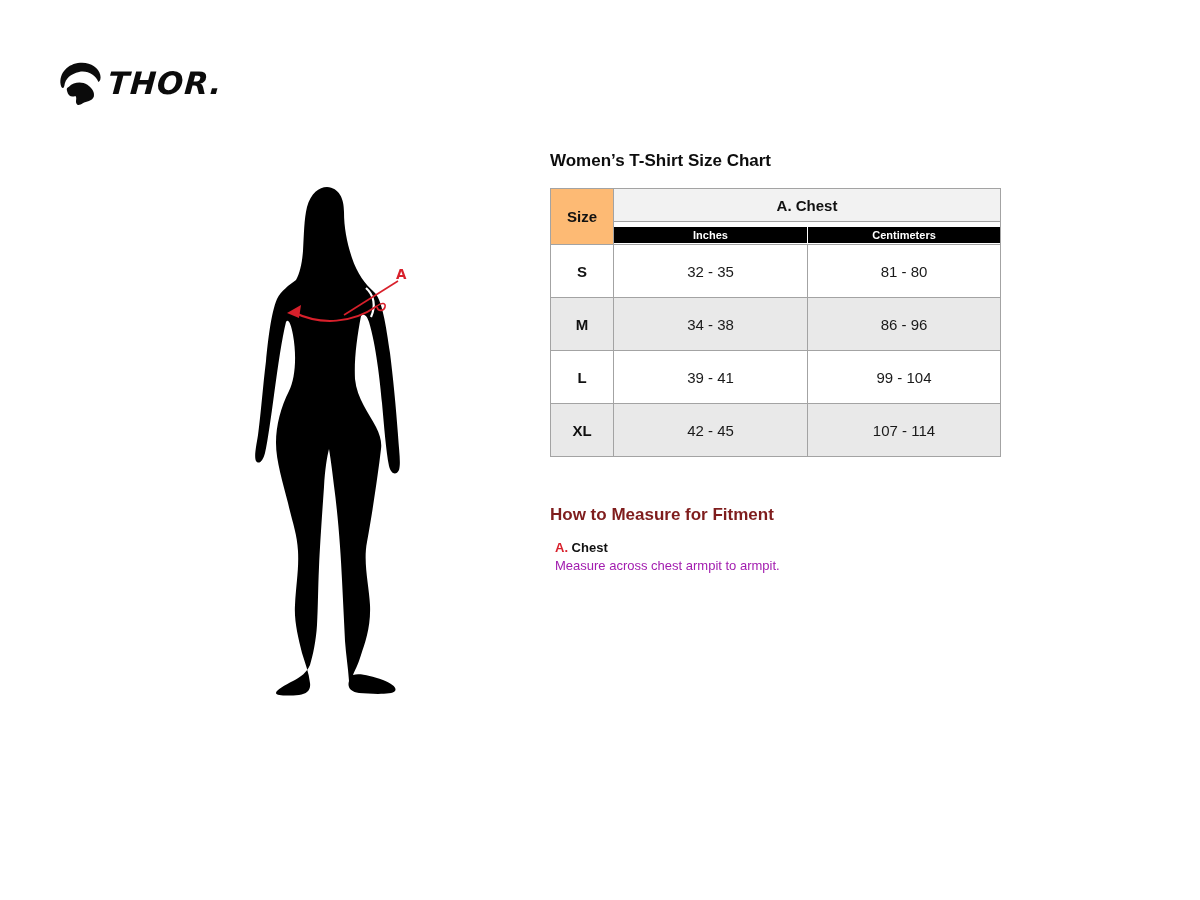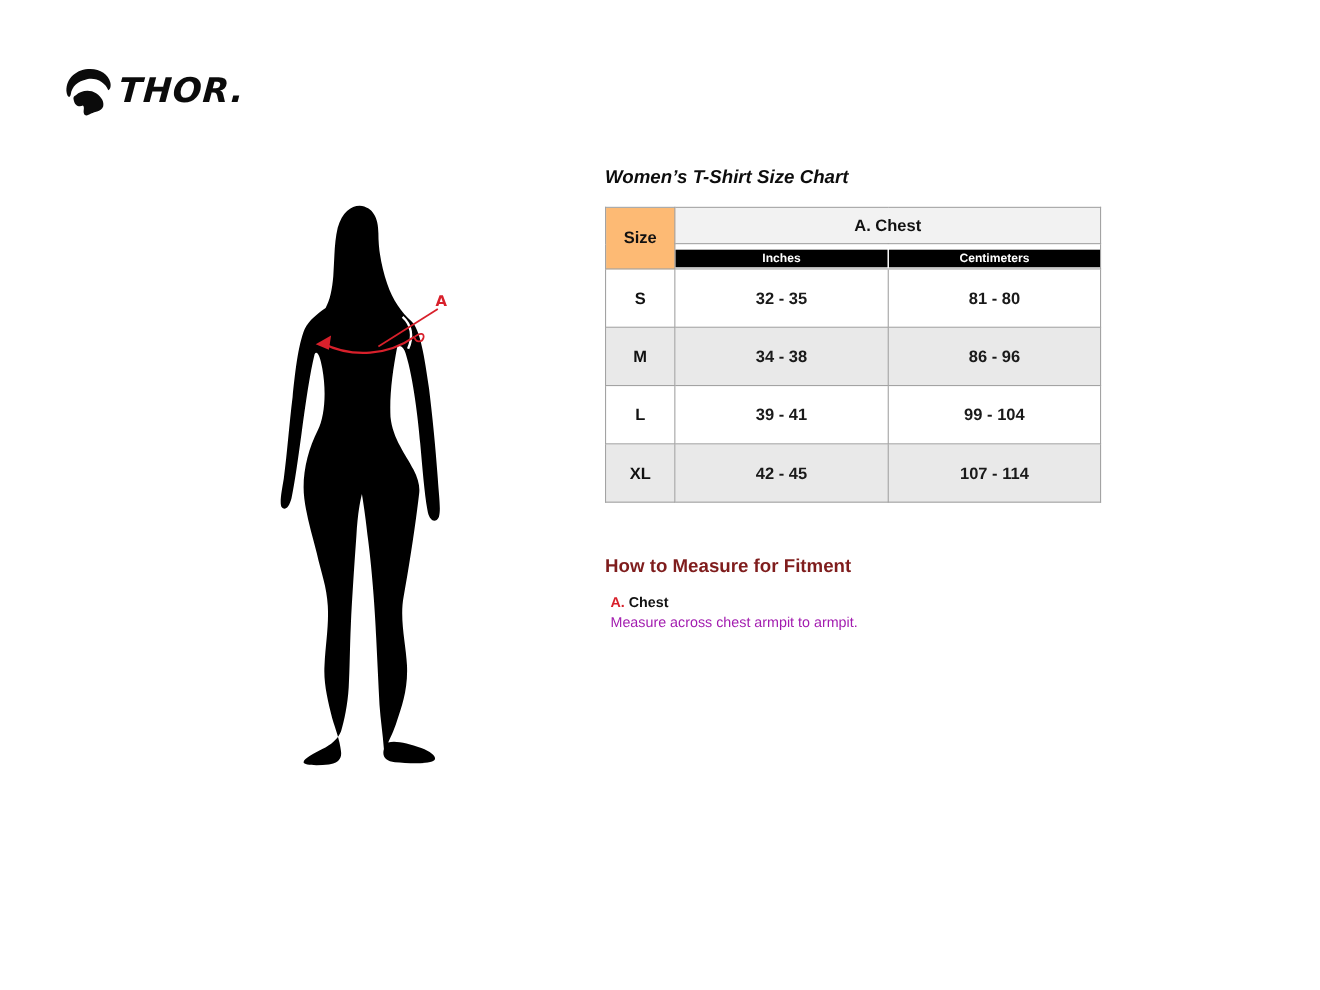--- a/index.html
+++ b/index.html
@@ -33,21 +33,21 @@
   .figure-wrap svg { display: block; width: 200px; height: 518px; }
   .label-a {
     position: absolute; left: 153px; top: 81px;
     color: #d8202b; font-weight: bold; font-size: 13.5px;
     font-family: "DejaVu Sans", sans-serif;
   }
 
   
   .chart-title {
     position: absolute; left: 550px; top: 151px;
-    font-size: 17px; font-weight: bold; color: #0d0d0d; font-style: italic;
+    font-size: 17px; font-weight: bold; color: #0d0d0d;
   }
 
   table.size-chart {
     position: absolute; left: 550px; top: 188px;
     border-collapse: collapse;
     table-layout: fixed;
   }
   table.size-chart th, table.size-chart td {
     border: 1px solid #a3a3a3;
     text-align: center; vertical-align: middle;
@@ -72,21 +72,21 @@
   }
   tr.bar-row th.bar-first { border-left: 1px solid #a3a3a3; }
   tr.bar-row th.bar-last  { border-right: 1px solid #a3a3a3; margin-top: 46px; }
   .black-bar {
     background: #000000; color: #ffffff;
     font-size: 11px; font-weight: bold;
     height: 16px; line-height: 16px;
   }
   tbody th, tbody td { height: 53px; font-size: 15px; background: #ffffff; }
   tbody th { font-weight: bold; }
-  tbody td { font-weight: bold; color: #1a1a1a; }
+  tbody td { font-weight: normal; color: #1a1a1a; }
   tbody tr.stripe th, tbody tr.stripe td { background: #e9e9e9; }
 
   .measure-title {
     position: absolute; left: 550px; top: 505px;
     font-size: 17px; font-weight: bold; color: #7f1d1d;
   }
   .measure-item {
     position: absolute; left: 555px; top: 540px;
     font-size: 13px; font-weight: bold; color: #111;
   }

